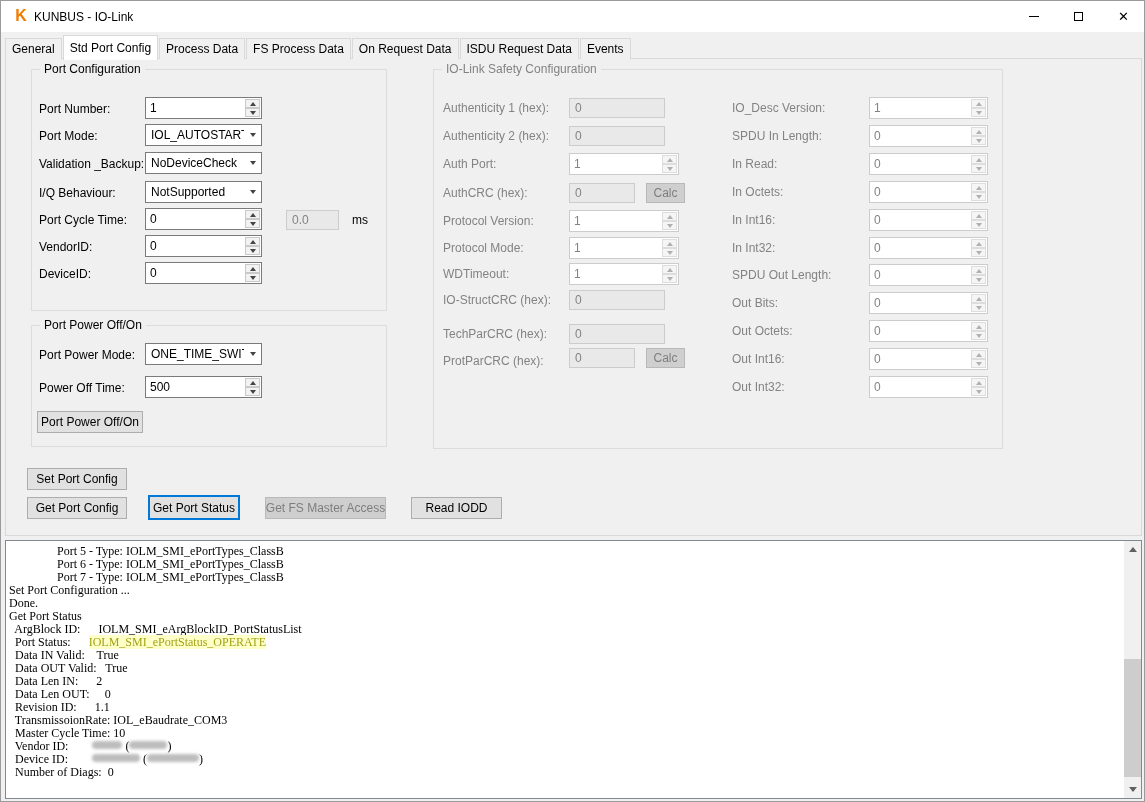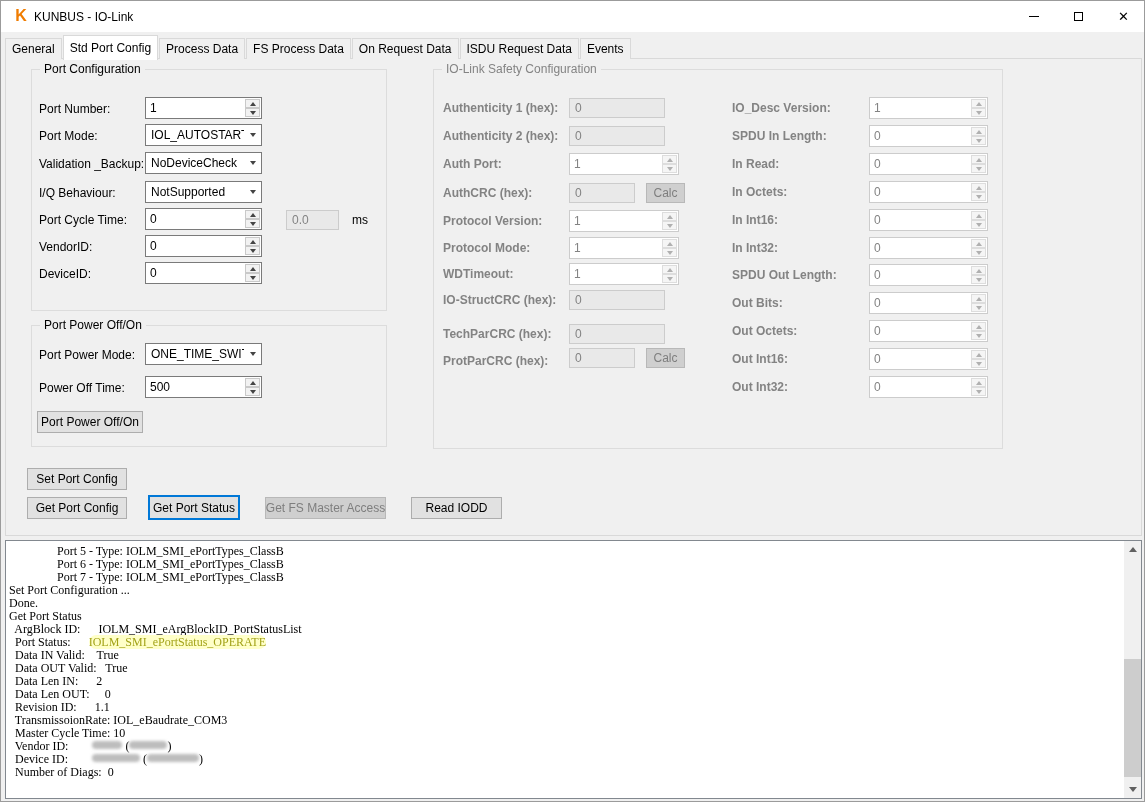--- a/index.html
+++ b/index.html
@@ -20,21 +20,21 @@
   .tab { font-size:12px; padding:3px 6px 2px; background:#f0f0f0; border:1px solid #d9d9d9; border-bottom:0; margin-right:1px; height:21px; white-space:nowrap; }
   .tab.active { background:#fff; height:25px; padding-top:5px; margin-bottom:-1px; z-index:6; }
   .tabpage { position:absolute; left:4px; top:57px; width:1137px; height:478px; background:#f0f0f0; border:1px solid #d9d9d9; }
 
   
   .groupbox { position:absolute; border:1px solid #dcdcdc; }
   .gb-title { position:absolute; top:-8px; left:8px; background:#f0f0f0; padding:0 4px; font-size:12px; color:#000; white-space:nowrap; }
   .gb-title.dis { color:#838383; }
 
   .lbl { position:absolute; font-size:12px; color:#000; white-space:nowrap; }
-  .lbl.dis { color:#838383;font-weight:bold; }
+  .lbl.dis { color:#838383; }
 
   .txt { position:absolute; height:20px; background:#fff; border:1px solid #7a7a7a; font-size:12px; padding:2px 5px; color:#000; overflow:hidden; }
   .txt.dis { background:#e9e9e9; border-color:#cccccc; color:#838383; }
 
   .spin { position:absolute; height:22px; background:#fff; border:1px solid #7a7a7a; display:flex; }
   .spin .spin-v { flex:1; font-size:12px; padding:3px 4px 0; overflow:hidden; }
   .spin .spin-b { width:16px; display:flex; flex-direction:column; }
   .sb { flex:1; display:flex; align-items:center; justify-content:center; background:#f2f2f2; border:1px solid #c9c9c9; margin:1px 1px 0 0; }
   .sb.dn { margin-top:0; margin-bottom:1px; }
   .tri-up { width:0; height:0; border-left:3px solid transparent; border-right:3px solid transparent; border-bottom:4px solid #444; }
@@ -51,21 +51,21 @@
 
   .btn { position:absolute; background:#e1e1e1; border:1px solid #adadad; font-size:12px; color:#000; display:flex; align-items:center; justify-content:center; white-space:nowrap; }
   .btn.focus { border:2px solid #0078d7; }
   .btn.dis { background:#cfcfcf; border-color:#b8b8b8; color:#7e7e7e;text-align:center; }
 
   
   .log { position:absolute; left:4px; top:539px; width:1137px; height:259px; background:#fff; border:1px solid #82888f; }
   .log-content { position:absolute; left:3px; top:4px; right:21px; bottom:2px; overflow:hidden;
                  font-family:Liberation Serif, serif; font-size:12px; line-height:13px; color:#000; }
   .con-line { white-space:pre; height:13px; }
-  .hl { background:#ffffc8; color:#a3a319;border-radius:7px; }
+  .hl { background:#ffffc8; color:#a3a319; }
   .redact { display:inline-block; height:8px; background:#bdbdbd; border-radius:4px; filter:blur(1.5px); vertical-align:1px; }
 
   .vscroll { position:absolute; right:0; top:0; width:17px; height:257px; background:#f0f0f0; }
   .vs-btn { position:absolute; left:0; width:17px; height:17px; display:flex; align-items:center; justify-content:center; background:#f0f0f0; }
   .vs-up { top:0; } .vs-dn { bottom:0; }
   .vs-tri-up { width:0; height:0; border-left:4px solid transparent; border-right:4px solid transparent; border-bottom:5px solid #606060; }
   .vs-tri-dn { width:0; height:0; border-left:4px solid transparent; border-right:4px solid transparent; border-top:5px solid #606060; }
   .vs-thumb { position:absolute; left:0; width:17px; background:#cdcdcd; }
 </style>
 </head>

